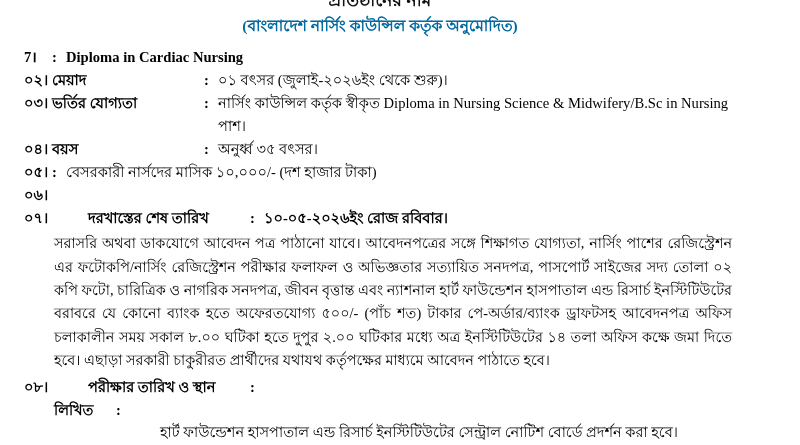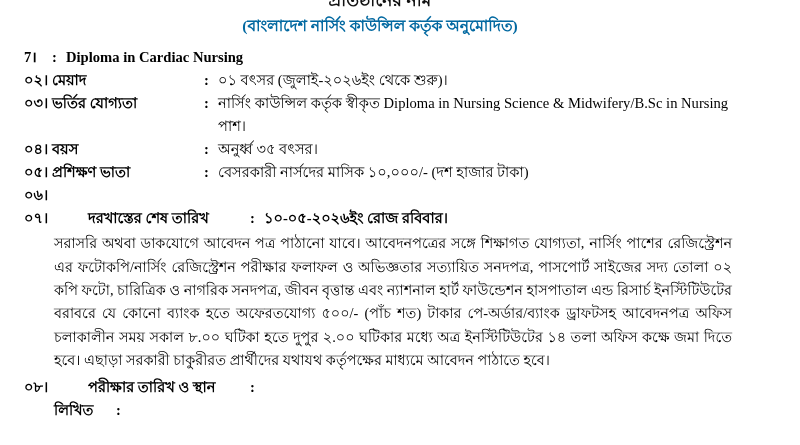--- a/index.html
+++ b/index.html
@@ -159,21 +159,20 @@
 
       <div class="row">
         <span class="num">০৪।</span>
         <span class="label">বয়স</span>
         <span class="colon">:</span>
         <span class="value">অনুর্ধ্ব ৩৫ বৎসর।</span>
       </div>
 
       <div class="row">
         <span class="num">০৫।</span>
-        <span class="label">প্রশিক্ষণ ভাতা</span>
         <span class="colon">:</span>
         <span class="value">বেসরকারী নার্সদের মাসিক ১০,০০০/- (দশ হাজার টাকা)</span>
       </div>
 
       <div class="row">
         <span class="num">০৬।</span>
       </div>
 
       <div class="row bold wide">
         <span class="num">০৭।</span>
@@ -192,20 +191,21 @@
         <span class="label">পরীক্ষার তারিখ ও স্থান</span>
         <span class="colon">:</span>
       </div>
 
       <div class="sub-rows">
 
         <div class="sub-row">
           <span class="sublabel">লিখিত</span>
           <span class="colon">:</span>
         </div>
+        <div class="sub-cont">হার্ট ফাউন্ডেশন হাসপাতাল এন্ড রিসার্চ ইনস্টিটিউটের সেন্ট্রাল নোটিশ বোর্ডে প্রদর্শন করা হবে।</div>
 
         <div class="spacer-sm"></div>
 
       </div>
     </div>
 
   </div>
 </div>
 
 </body></html>

